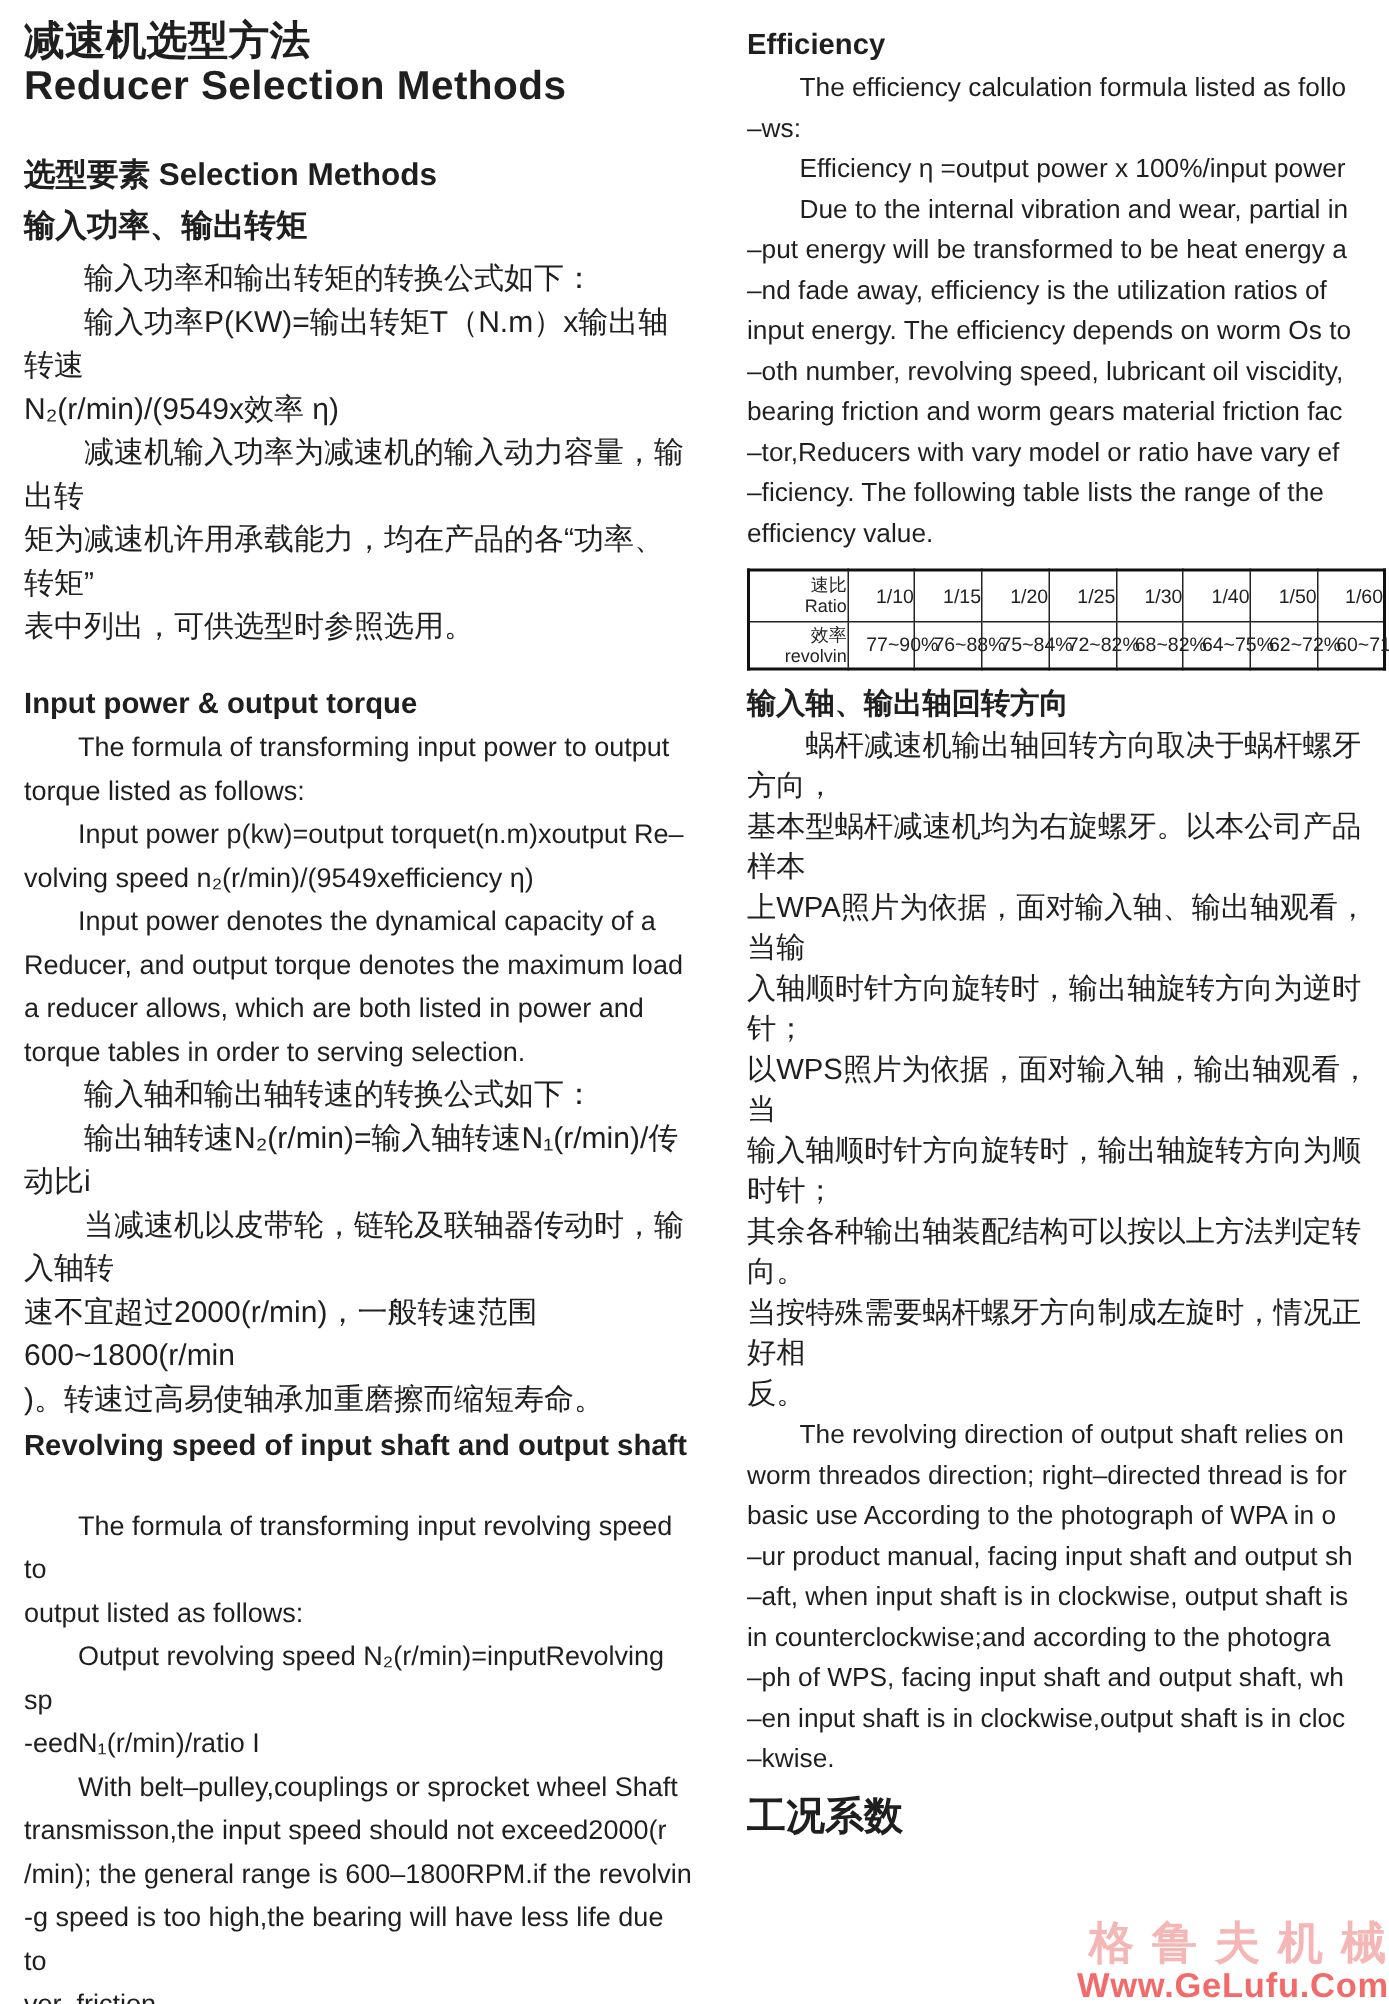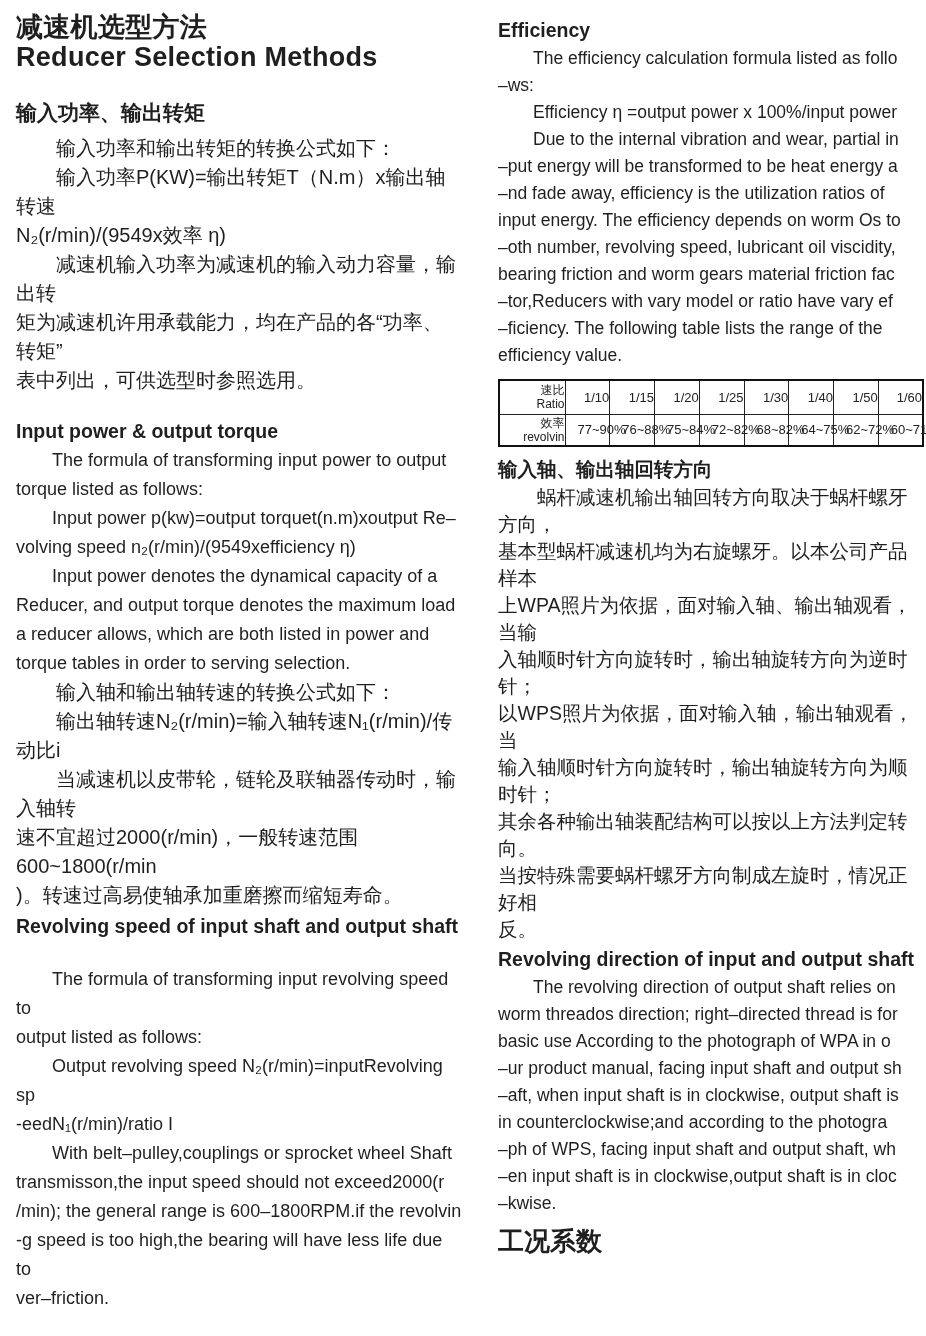--- a/index.html
+++ b/index.html
@@ -77,20 +77,21 @@
 <body>
 
 <div class="page">
 
   <section class="col-left">
     <h1 class="doc-title">
       <span class="block">减速机选型方法</span>
       <span class="block">Reducer Selection Methods</span>
     </h1>
 
+    <h2 class="h2" style="margin-top:32px">选型要素  Selection Methods</h2>
     <h2 class="h2">输入功率、输出转矩</h2>
 
     <p class="p indent">输入功率和输出转矩的转换公式如下：</p>
     <p class="p indent">输入功率P(KW)=输出转矩T（N.m）x输出轴转速
 N₂(r/min)/(9549x效率 η)</p>
     <p class="p indent">减速机输入功率为减速机的输入动力容量，输出转
 矩为减速机许用承载能力，均在产品的各“功率、转矩”
 表中列出，可供选型时参照选用。</p>
 
     <h3 class="h3 mt-lg">Input power &amp; output torque</h3>
@@ -175,29 +176,32 @@
     <p class="p indent">蜗杆减速机输出轴回转方向取决于蜗杆螺牙方向，
 基本型蜗杆减速机均为右旋螺牙。以本公司产品样本
 上WPA照片为依据，面对输入轴、输出轴观看，当输
 入轴顺时针方向旋转时，输出轴旋转方向为逆时针；
 以WPS照片为依据，面对输入轴，输出轴观看，当
 输入轴顺时针方向旋转时，输出轴旋转方向为顺时针；
 其余各种输出轴装配结构可以按以上方法判定转向。
 当按特殊需要蜗杆螺牙方向制成左旋时，情况正好相
 反。</p>
 
-    <h3 class="h3">Revolving direction of input and output shaft</h3>
     <p class="p en indent">The revolving direction of output shaft relies on
 worm threados direction; right–directed thread is for
 basic use According to the photograph of WPA in o
 –ur product manual, facing input shaft and output sh
 –aft, when input shaft is in clockwise, output shaft is
 in counterclockwise;and according to the photogra
 –ph of WPS, facing input shaft and output shaft, wh
 –en input shaft is in clockwise,output shaft is in cloc
 –kwise.</p>
 
     <h2 class="big-h">工况系数</h2>
 
   </section>
 
+  <div class="watermark">
+    <div class="wm-cn">格鲁夫机械</div>
+    <div class="wm-url">Www.GeLufu.Com</div>
+  </div>
 
 </div>
 
 </body></html>

